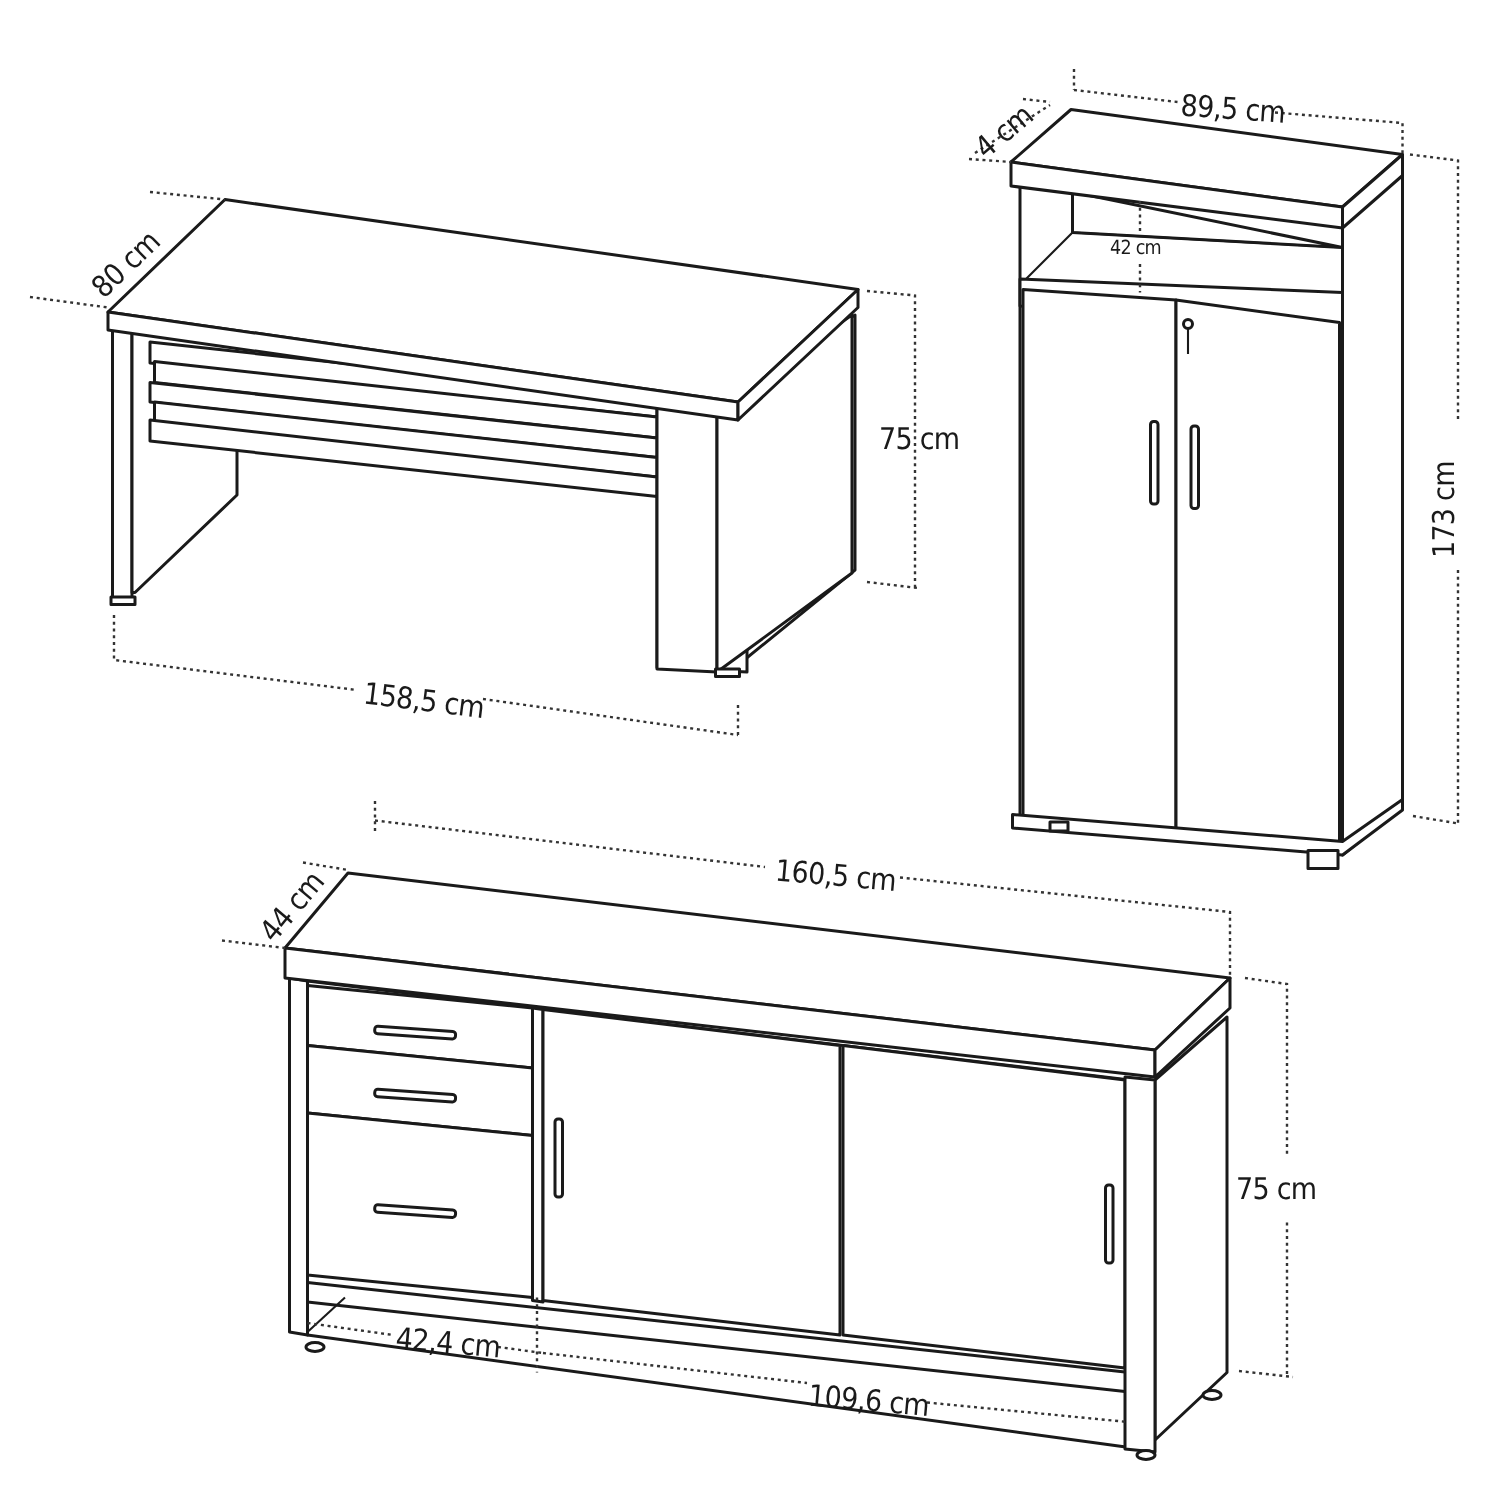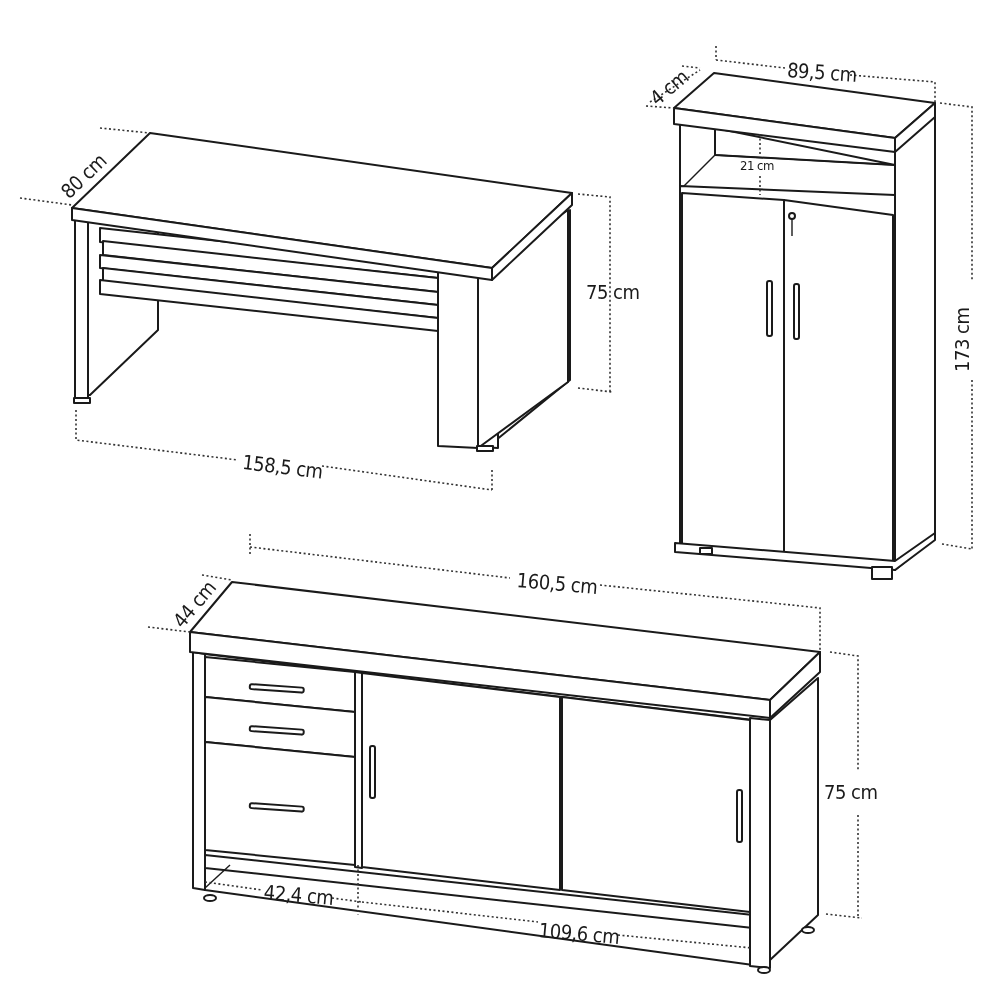--- a/index.html
+++ b/index.html
@@ -153,20 +153,20 @@
     <polyline class="dim" points="618,935 752,948"></polyline>
   </g>
 </svg>
 
 <div class="lbl big" style="left:56px; top:186px; transform: rotate(-44deg);">80 cm</div>
 <div class="lbl big" style="left:586px; top:280px;">75 cm</div>
 <div class="lbl big" style="left:244px; top:450px; transform: rotate(7deg);">158,5 cm</div>
 
 <div class="lbl big" style="left:645px; top:92px; transform: rotate(-40deg);">4 cm</div>
 <div class="lbl big" style="left:788px; top:58px; transform: rotate(4deg);">89,5 cm</div>
-<div class="lbl small" style="left:740px; top:158px;">21 cm</div>
+<div class="lbl small" style="left:740px; top:158px;">42 cm</div>
 <div class="lbl big" style="left:950px; top:372px; transform: rotate(-90deg);">173 cm</div>
 
 <div class="lbl big" style="left:168px; top:617px; transform: rotate(-50deg);">44 cm</div>
 <div class="lbl big" style="left:518px; top:568px; transform: rotate(5deg);">160,5 cm</div>
 <div class="lbl big" style="left:824px; top:780px;">75 cm</div>
 <div class="lbl big" style="left:265px; top:880px; transform: rotate(5deg);">42,4 cm</div>
 <div class="lbl big" style="left:540px; top:918px; transform: rotate(5deg);">109,6 cm</div>
 
 </body></html>

